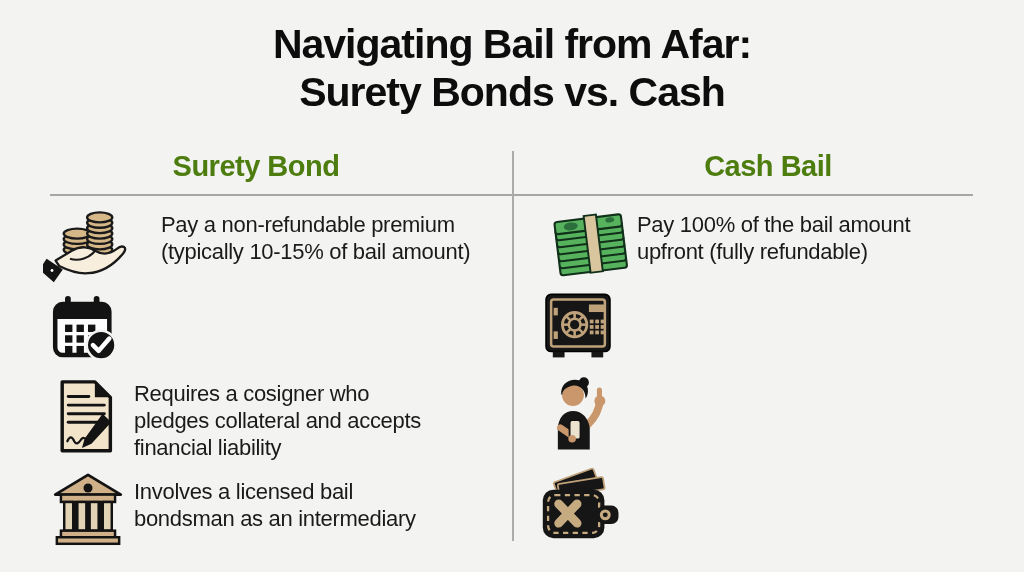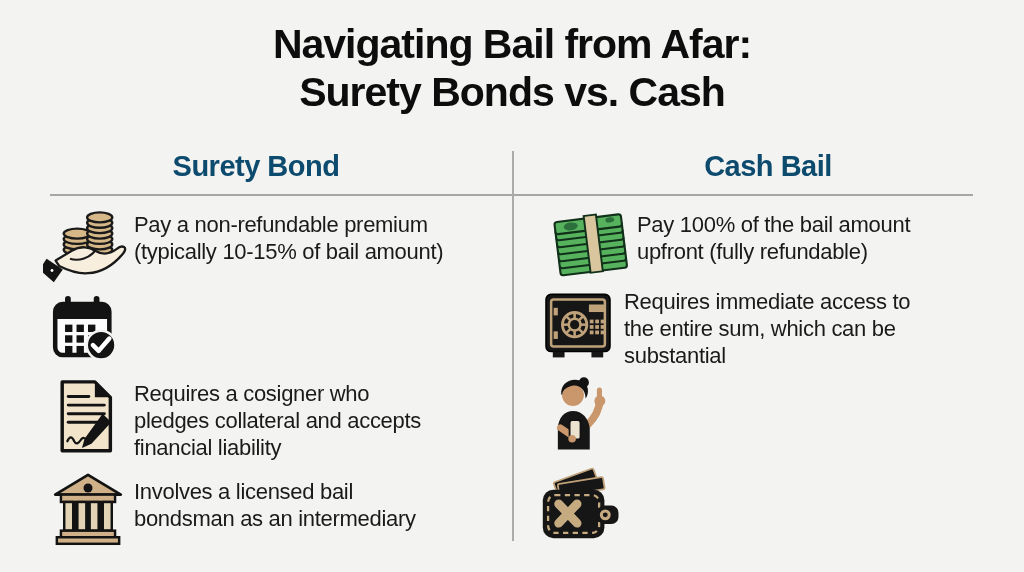--- a/index.html
+++ b/index.html
@@ -9,21 +9,21 @@
     font-family:"Liberation Sans", sans-serif;
     color:#141414;
   }
   .title{
     position:absolute;top:20px;left:0;width:1024px;
     text-align:center;font-weight:800;font-size:41px;line-height:1.18;
     letter-spacing:-1px;color:#0d0d0d;
   }
   .col-header{
     position:absolute;top:150px;width:512px;text-align:center;
-    font-weight:800;font-size:29px;letter-spacing:-0.5px;color:#0c4a6e;
+    font-weight:800;font-size:29px;letter-spacing:-0.5px;color:#4d7c0f;
   }
   .col-header.left{left:0;}
   .col-header.right{left:512px;}
   .h-rule{
     position:absolute;top:194px;left:50px;width:923px;height:2px;
     background:#a6a6a6;
   }
   .v-rule{
     position:absolute;left:512px;top:151px;width:2px;height:390px;
     background:#ababab;
@@ -33,21 +33,21 @@
   }
   .item .icon-box{
     flex:0 0 92px;display:flex;justify-content:center;align-items:flex-start;
   }
   .item .txt{
     flex:1;white-space:pre-line;
     font-size:22px;line-height:27px;letter-spacing:-0.3px;
     font-weight:500;color:#1a1a1a;
   }
   
-  .L1{top:203px;left:42px;width:448px;}
+  .L1{top:203px;left:42px;width:448px;gap:27px;}
   .L2{top:291px;left:42px;width:448px;}
   .L3{top:375px;left:42px;width:448px;align-items:flex-end;}
   .L4{top:470px;left:42px;width:448px;}
   
   .R1{top:203px;left:545px;width:458px;}
   .R2{top:286px;left:532px;width:458px;}
   .R3{top:374px;left:532px;width:458px;}
   .R4{top:466px;left:532px;width:458px;}
   .pt2{padding-top:2px}.pt4{padding-top:4px}.pt6{padding-top:6px}
   .pt8{padding-top:8px}.pt10{padding-top:10px}
@@ -208,23 +208,20 @@
           <rect x="77" y="46.5" width="4.5" height="4.5"></rect>
         <rect x="64" y="53" width="4.5" height="4.5"></rect>
           <rect x="70.5" y="53" width="4.5" height="4.5"></rect>
           <rect x="77" y="53" width="4.5" height="4.5"></rect>
       </g>
       <rect x="63" y="22" width="18" height="9" fill="#bfa27a"></rect>
       <rect x="20" y="78" width="14" height="7" fill="#161616"></rect>
       <rect x="66" y="78" width="14" height="7" fill="#161616"></rect>
     </svg>
   </span>
-  <span class="txt pt2">Requires immediate access to
-the entire sum, which can be
-substantial</span>
 </div>
 
 <div class="item R3">
   <span class="icon-box">
     <svg width="84" height="84" viewBox="0 0 100 100">
       <path d="M62,60 C70,52 75,43 76,32" fill="none" stroke="#c9976b" stroke-width="9" stroke-linecap="round"></path>
       <rect x="72.5" y="16" width="6" height="16" rx="3" fill="#c9976b"></rect>
       <circle cx="76" cy="32" r="6.5" fill="#c9976b"></circle>
       <circle cx="44" cy="25" r="13" fill="#c9976b"></circle>
       <path d="M30,24 C29,8 47,2 58,11 C64,16 62,26 59,29 C59,18 51,12 43,14 C37,15.5 32,18 31,25 Z" fill="#131313"></path>

